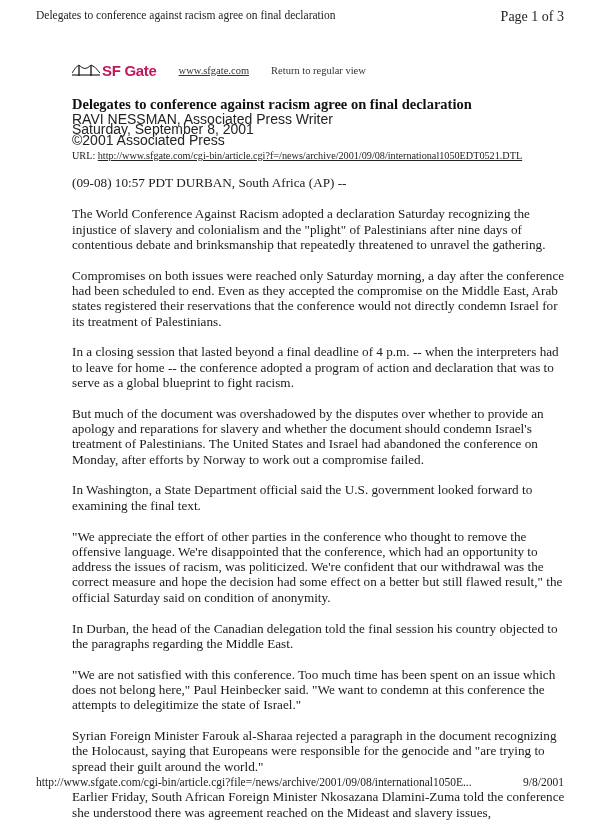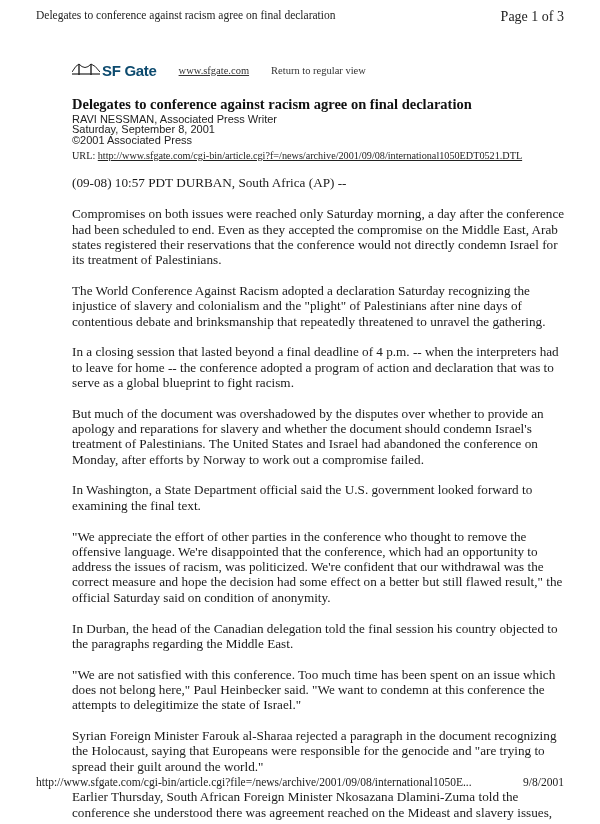--- a/index.html
+++ b/index.html
@@ -5,27 +5,27 @@
     html, body { margin: 0; padding: 0; }
     body {
       width: 600px; height: 824px; background: #ffffff; position: relative; overflow: hidden;
       font-family: "Liberation Serif", serif; color: #1a1a1a;
     }
     .page-header { position: absolute; top: 9px; left: 36px; right: 0; height: 16px; font-size: 11.5px; color: #222; }
     .page-header .title { position: absolute; left: 0; top: 0; }
     .page-header .pageno { position: absolute; right: 36px; top: 0; font-size: 14px; }
 
     .masthead { position: absolute; top: 60px; left: 72px; height: 20px; display: flex; align-items: center; }
-    .logo { display: flex; align-items: flex-start; font-family: "Liberation Sans", sans-serif; font-weight: bold; font-size: 15px; color: #0c4a6e; letter-spacing: -0.3px; }
+    .logo { display: flex; align-items: center; font-family: "Liberation Sans", sans-serif; font-weight: bold; font-size: 15px; color: #be185d; letter-spacing: -0.3px; }
     .logo svg { margin-right: 2px; }
     .mast-link { font-size: 10.5px; color: #333; margin-left: 22px; }
     .mast-link.u { text-decoration: underline; text-align: center; }
 
     .headline { position: absolute; top: 96px; left: 72px; font-size: 14.5px; font-weight: bold; color: #111; white-space: nowrap; }
-    .byline { position: absolute; top: 114px; left: 72px; font-family: "Liberation Sans", sans-serif; font-size: 11px; line-height: 10.4px; color: #222; }
+    .byline { position: absolute; top: 114px; left: 72px; font-family: "Liberation Sans", sans-serif; font-size: 14px; line-height: 10.4px; color: #222; }
 
     .url-line { position: absolute; top: 150px; left: 72px; font-size: 10.2px; color: #222; white-space: nowrap; }
     .url-line .link { text-decoration: underline; }
 
     .article { position: absolute; top: 175px; left: 72px; width: 500px; font-size: 13.2px; line-height: 15.3px; color: #1a1a1a; }
     .article p { margin: 0 0 15.5px 0; }
     .article p.dateline { margin-bottom: 16px; }
 
     .page-footer { position: absolute; top: 776px; left: 36px; right: 36px; font-size: 11.5px; color: #222; white-space: nowrap; }
     .page-footer .date { position: absolute; right: 0; top: 0; }
@@ -58,28 +58,28 @@
   <div>©2001 Associated Press</div>
 </div>
 
 <div class="url-line">
   <span>URL:</span>
   <a class="link">http://www.sfgate.com/cgi-bin/article.cgi?f=/news/archive/2001/09/08/international1050EDT0521.DTL</a>
 </div>
 
 <div class="article">
   <p class="dateline">(09-08) 10:57 PDT DURBAN, South Africa (AP) --</p>
+  <p>The World Conference Against Racism adopted a declaration Saturday recognizing the injustice of slavery and colonialism and the "plight" of Palestinians after nine days of contentious debate and brinksmanship that repeatedly threatened to unravel the gathering.</p>
   <p>Compromises on both issues were reached only Saturday morning, a day after the conference had been scheduled to end. Even as they accepted the compromise on the Middle East, Arab states registered their reservations that the conference would not directly condemn Israel for its treatment of Palestinians.</p>
-  <p>The World Conference Against Racism adopted a declaration Saturday recognizing the injustice of slavery and colonialism and the "plight" of Palestinians after nine days of contentious debate and brinksmanship that repeatedly threatened to unravel the gathering.</p>
   <p>In a closing session that lasted beyond a final deadline of 4 p.m. -- when the interpreters had to leave for home -- the conference adopted a program of action and declaration that was to serve as a global blueprint to fight racism.</p>
   <p>But much of the document was overshadowed by the disputes over whether to provide an apology and reparations for slavery and whether the document should condemn Israel's treatment of Palestinians. The United States and Israel had abandoned the conference on Monday, after efforts by Norway to work out a compromise failed.</p>
   <p>In Washington, a State Department official said the U.S. government looked forward to examining the final text.</p>
   <p>"We appreciate the effort of other parties in the conference who thought to remove the offensive language. We're disappointed that the conference, which had an opportunity to address the issues of racism, was politicized. We're confident that our withdrawal was the correct measure and hope the decision had some effect on a better but still flawed result," the official Saturday said on condition of anonymity.</p>
   <p>In Durban, the head of the Canadian delegation told the final session his country objected to the paragraphs regarding the Middle East.</p>
   <p>"We are not satisfied with this conference. Too much time has been spent on an issue which does not belong here," Paul Heinbecker said. "We want to condemn at this conference the attempts to delegitimize the state of Israel."</p>
   <p>Syrian Foreign Minister Farouk al-Sharaa rejected a paragraph in the document recognizing the Holocaust, saying that Europeans were responsible for the genocide and "are trying to spread their guilt around the world."</p>
-  <p>Earlier Thursday, South African Foreign Minister Nkosazana Dlamini-Zuma told the conference she understood there was agreement reached on the Mideast and slavery issues,</p>
+  <p>Earlier Friday, South African Foreign Minister Nkosazana Dlamini-Zuma told the conference she understood there was agreement reached on the Mideast and slavery issues,</p>
 </div>
 
 <div class="page-footer">
   <span>http://www.sfgate.com/cgi-bin/article.cgi?file=/news/archive/2001/09/08/international1050E...</span>
   <span class="date">9/8/2001</span>
 </div>
 
 </body></html>

